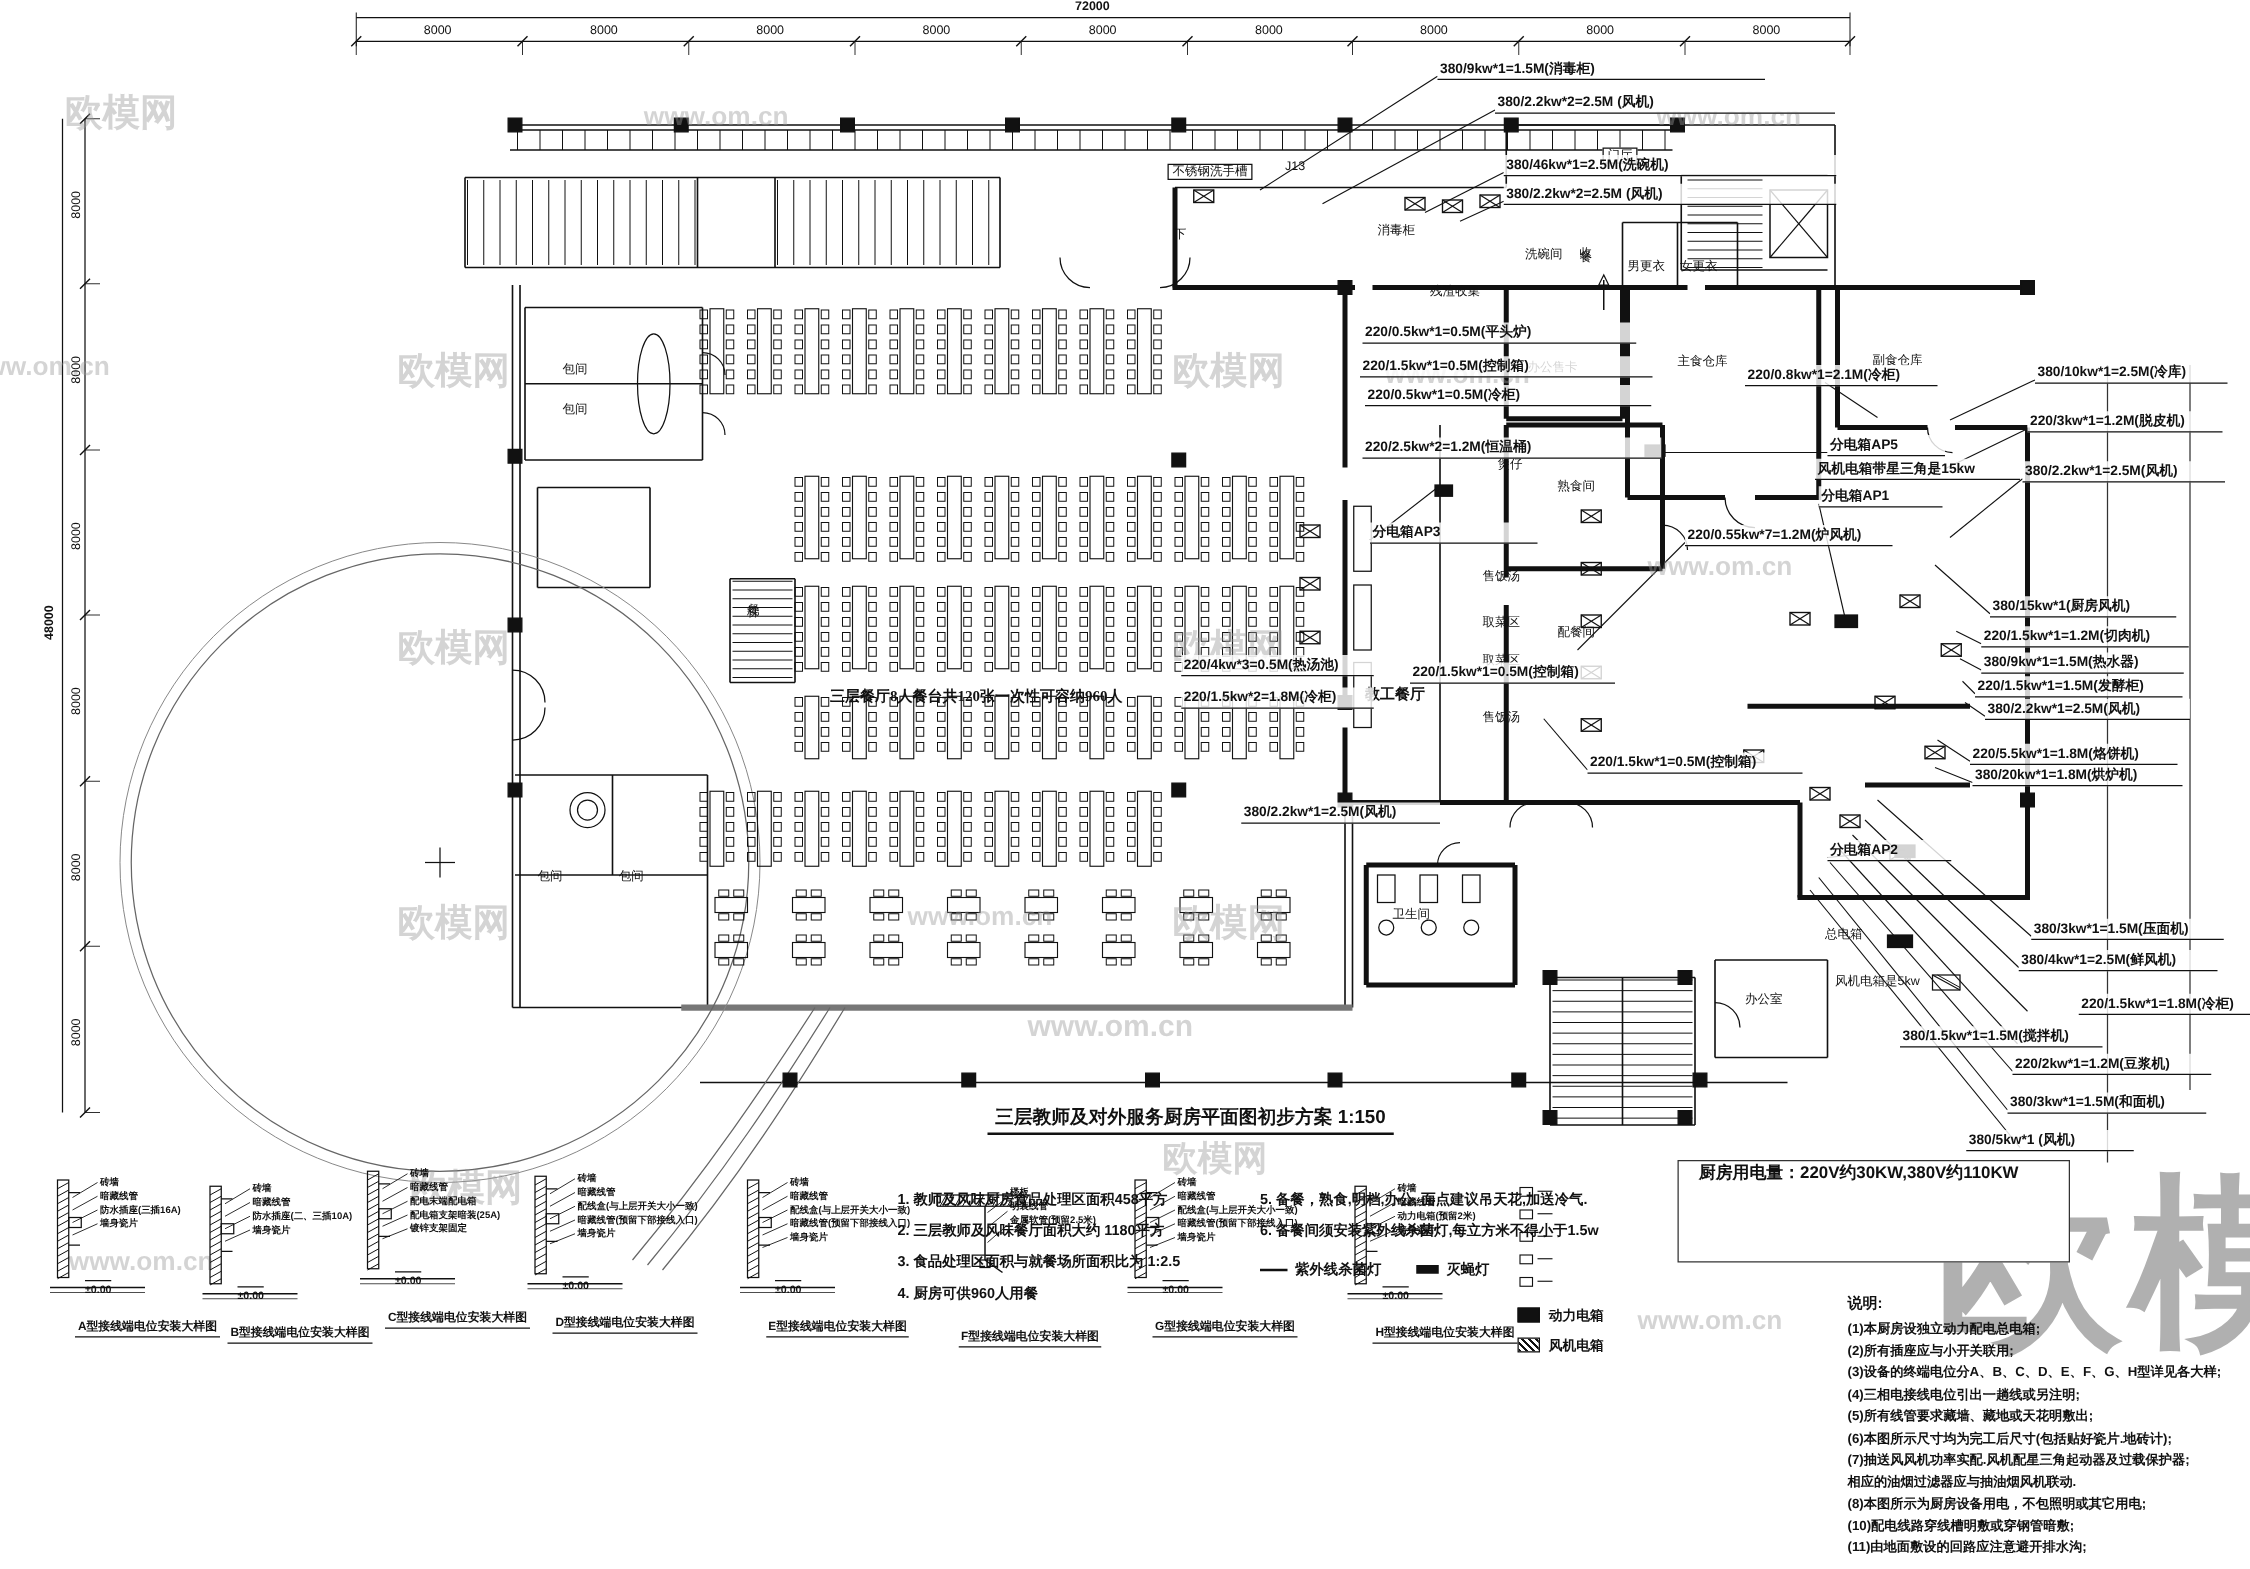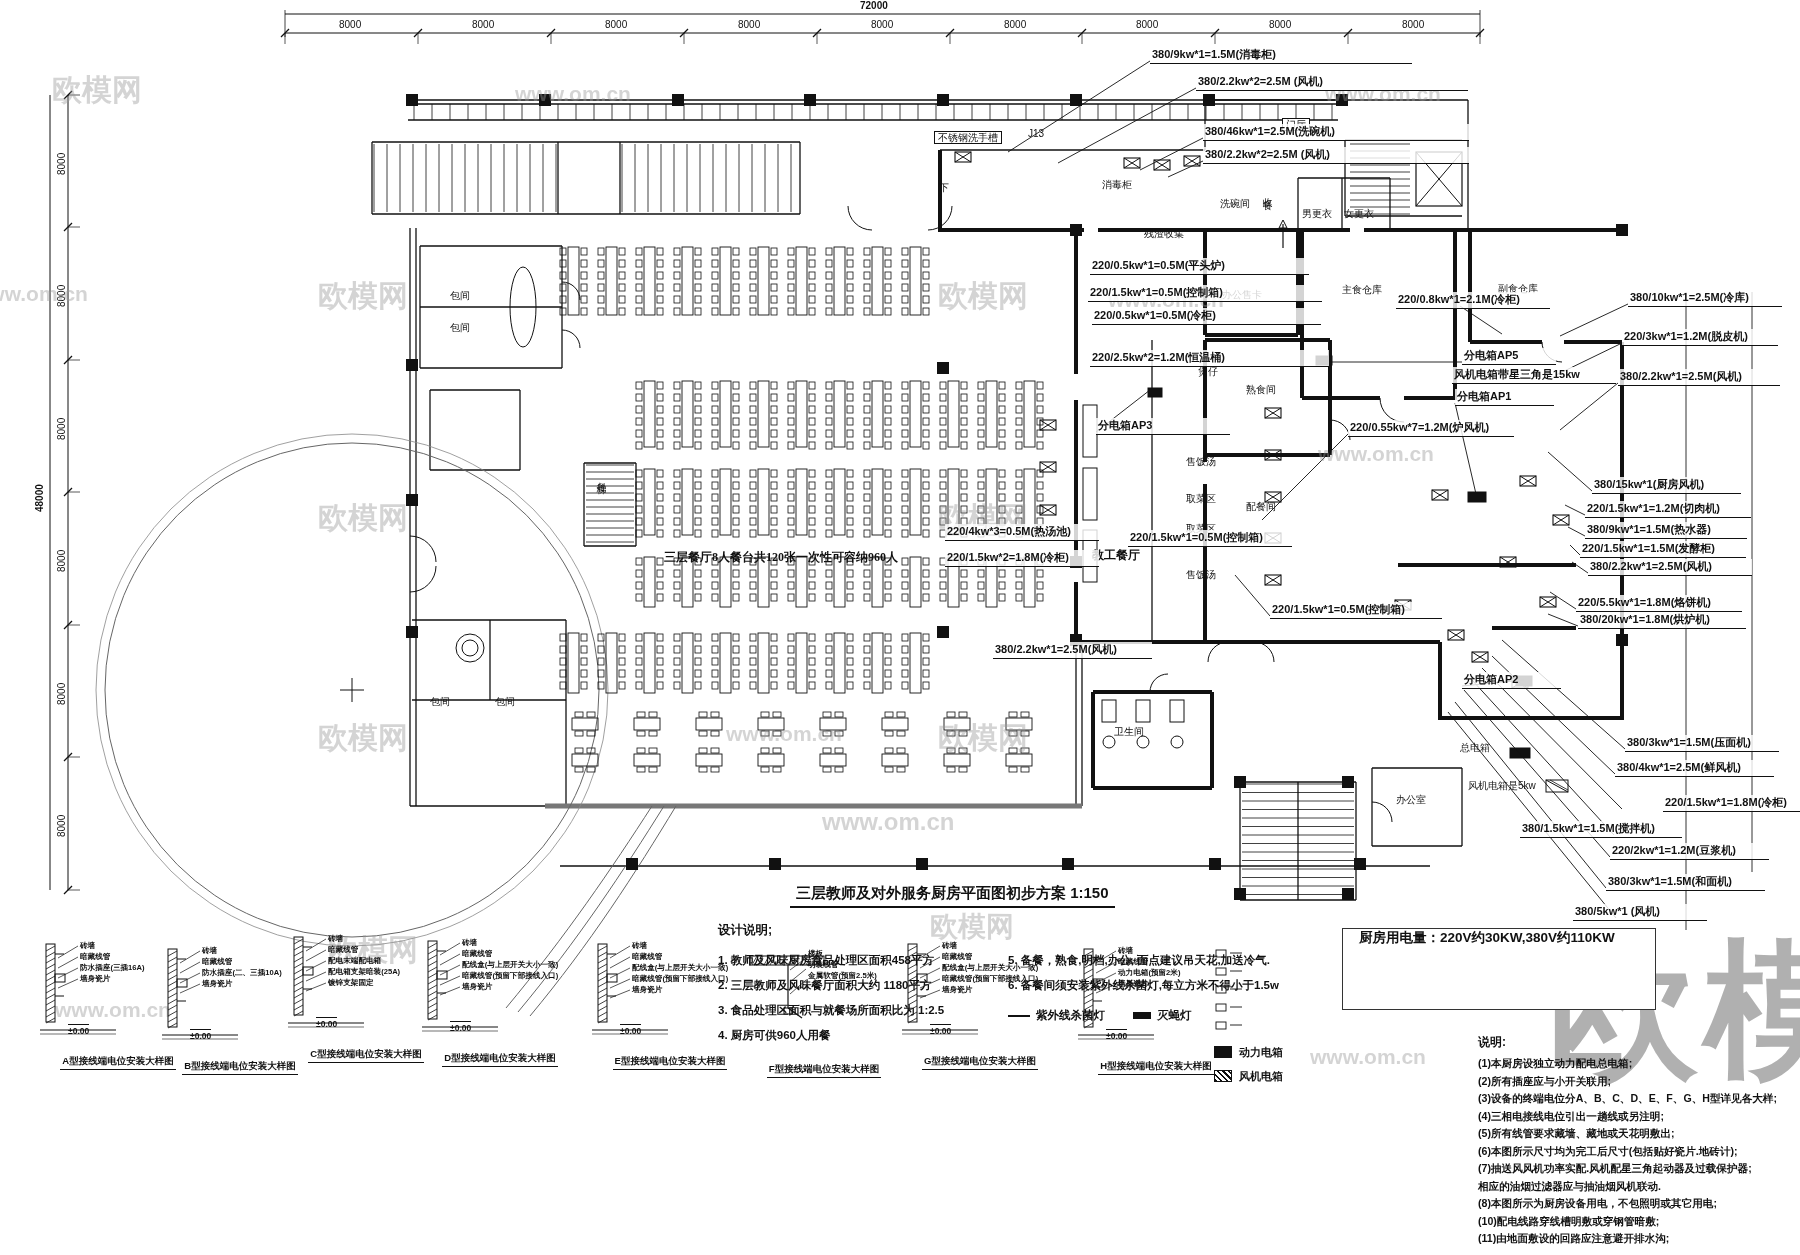--- a/index.html
+++ b/index.html
@@ -1279,21 +1279,20 @@
       <div class="anno" style="left: 1622px; top: 795px; width: 152px; margin-left: 41px;">220/1.5kw*1=1.8M(冷柜)</div>
       <div class="anno" style="left: 1520px; top: 821px; width: 158px;">380/1.5kw*1=1.5M(搅拌机)</div>
       <div class="anno" style="left: 1610px; top: 843px; width: 155px;">220/2kw*1=1.2M(豆浆机)</div>
       <div class="anno" style="left: 1606px; top: 874px; width: 155px;">380/3kw*1=1.5M(和面机)</div>
       <div class="anno" style="left: 1540px; top: 904px; width: 130px; margin-left: 33px;">380/5kw*1 (风机)</div>
     </div>
 
   <div class="title-block">三层教师及对外服务厨房平面图初步方案 1:150</div>
 
   <div class="design-notes">
-    <div class="dn-title">设计说明;</div>
     <div class="dn-col" id="dn-col1" style="left:0;">
         <div class="dn-item">1. 教师及风味厨房食品处理区面积458平方</div>
         <div class="dn-item">2. 三层教师及风味餐厅面积大约 1180平方</div>
         <div class="dn-item">3. 食品处理区面积与就餐场所面积比为 1:2.5</div>
         <div class="dn-item">4. 厨房可供960人用餐</div>
       </div>
     <div class="dn-col" id="dn-col2" style="left:290px;">
         <div class="dn-item">5. 备餐，熟食,明档,办公, 面点建议吊天花,加送冷气.</div>
         <div class="dn-item">6. 备餐间须安装紫外线杀菌灯,每立方米不得小于1.5w</div>
       </div>

